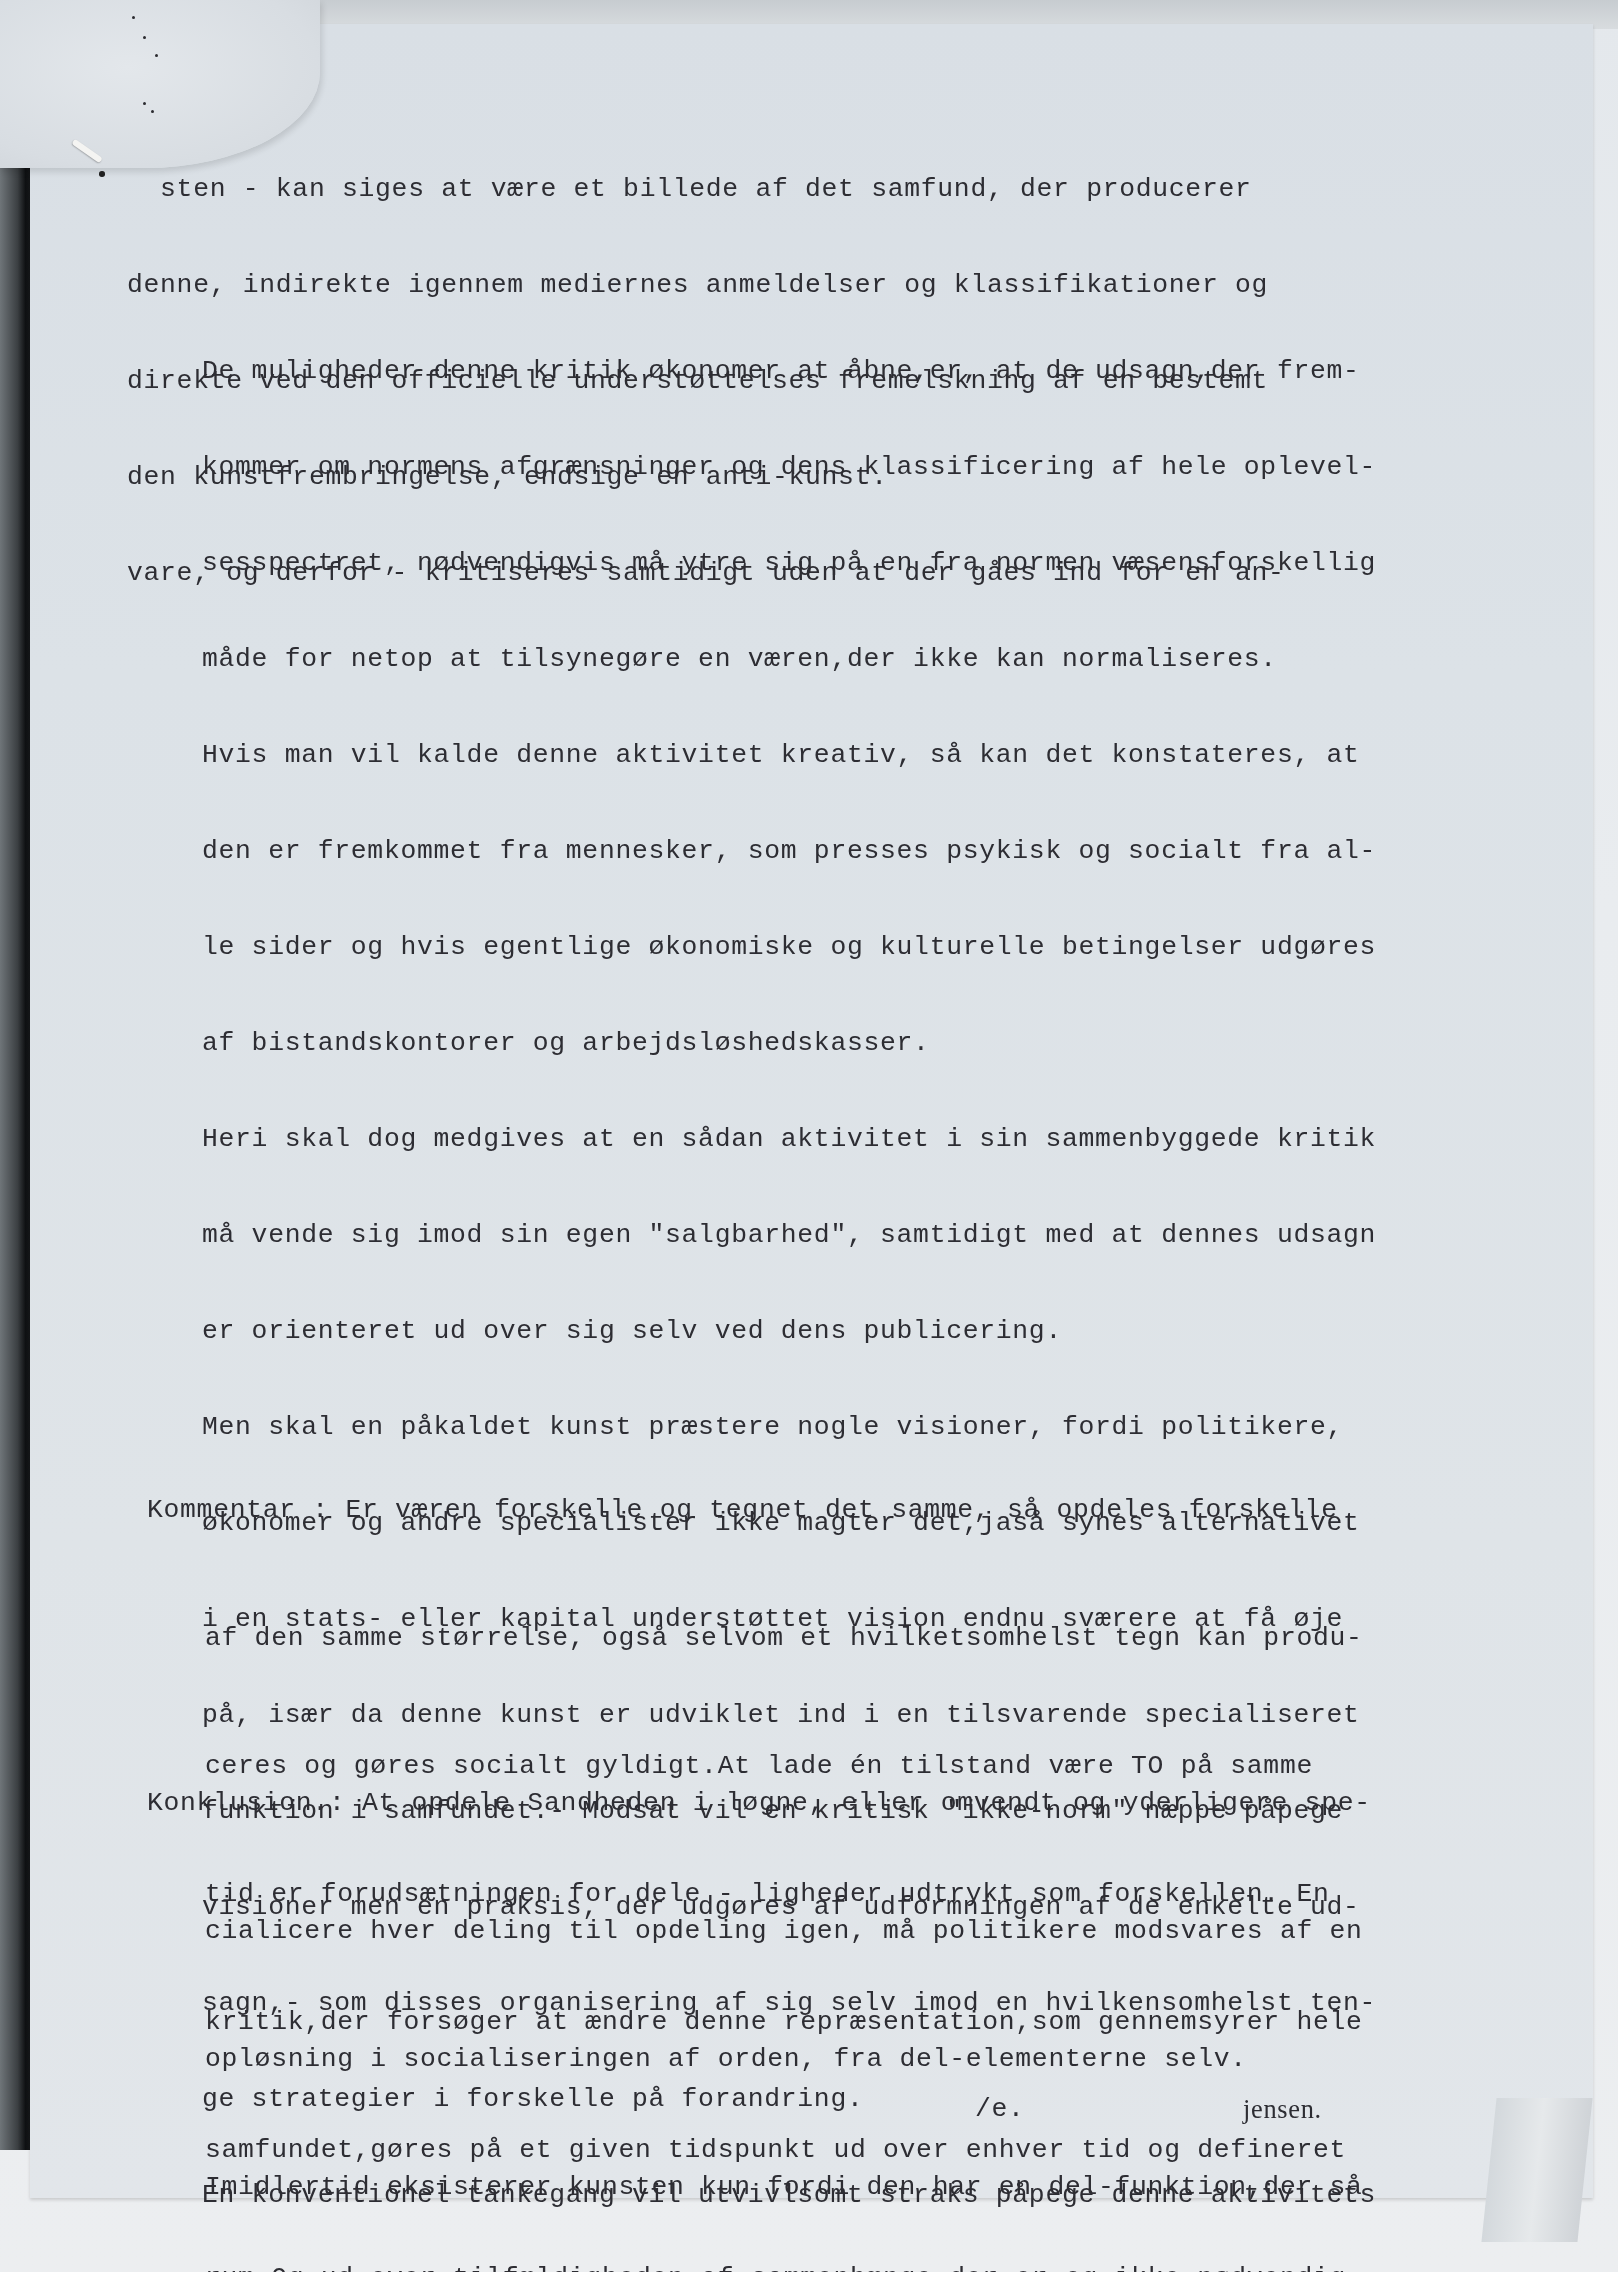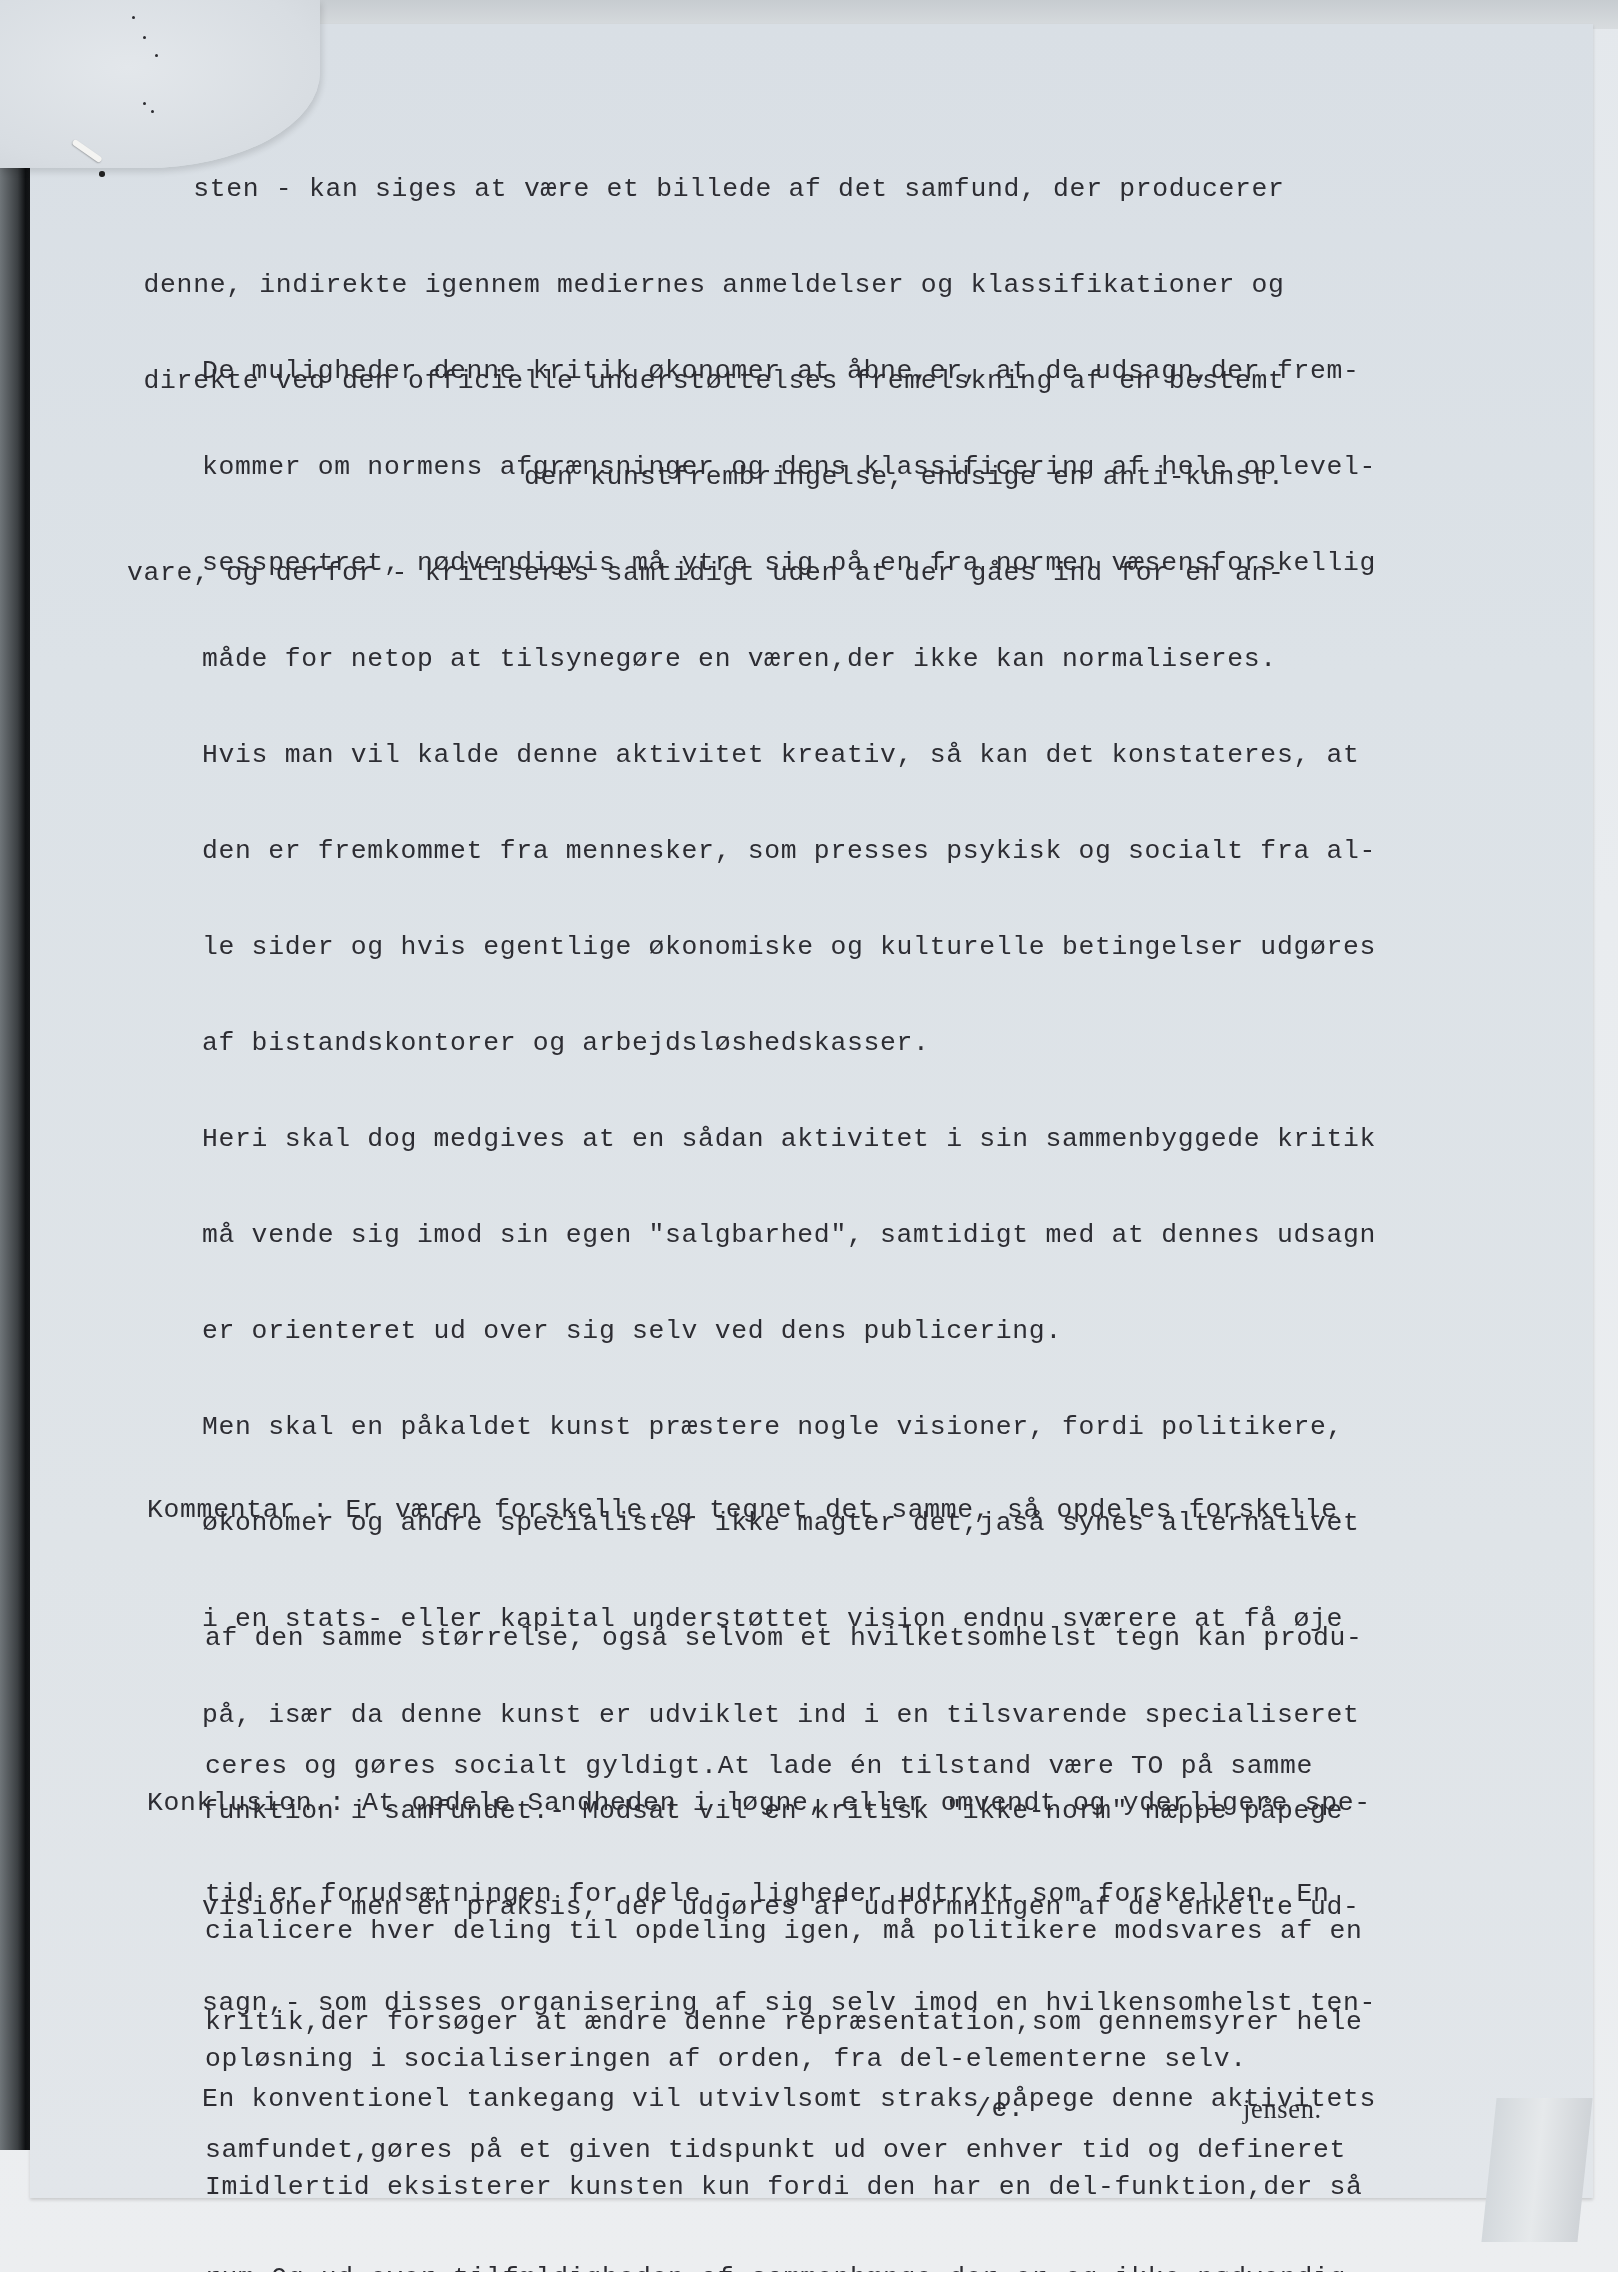--- a/index.html
+++ b/index.html
@@ -96,21 +96,21 @@
       color: #2d2d33;
       font-size: 26.4px;
       line-height: 32px;
       letter-spacing: 0.7px;
       white-space: pre;
     }
     .line {
       display: block;
       height: 32px;
     }
-    #intro { left: 127px; top: 109px; text-align: right; }
+    #intro { left: 127px; top: 109px; }
     #p1 { left: 202px; top: 291px; }
     #kommentar { left: 147px; top: 1430px; }
     #konklusion { left: 147px; top: 1723px; }
 
     .label {
       display: inline;
     }
     .indent {
       padding-left: 58px;
       margin-top: 32px;
@@ -165,20 +165,21 @@
   <span class="line">Heri skal dog medgives at en sådan aktivitet i sin sammenbyggede kritik</span>
   <span class="line">må vende sig imod sin egen "salgbarhed", samtidigt med at dennes udsagn</span>
   <span class="line">er orienteret ud over sig selv ved dens publicering.</span>
   <span class="line">Men skal en påkaldet kunst præstere nogle visioner, fordi politikere,</span>
   <span class="line">økonomer og andre specialister ikke magter det,jaså synes alternativet</span>
   <span class="line">i en stats- eller kapital understøttet vision endnu sværere at få øje</span>
   <span class="line">på, især da denne kunst er udviklet ind i en tilsvarende specialiseret</span>
   <span class="line">funktion i samfundet.- Modsat vil en kritisk "ikke-norm" næppe påpege</span>
   <span class="line">visioner men en praksis, der udgøres af udformningen af de enkelte ud-</span>
   <span class="line">sagn,- som disses organisering af sig selv imod en hvilkensomhelst ten-</span>
+  <span class="line">ge strategier i forskelle på forandring.</span>
   <span class="line">En konventionel tankegang vil utvivlsomt straks påpege denne aktivitets</span>
   
   
   
   
   
   
   
   
   

